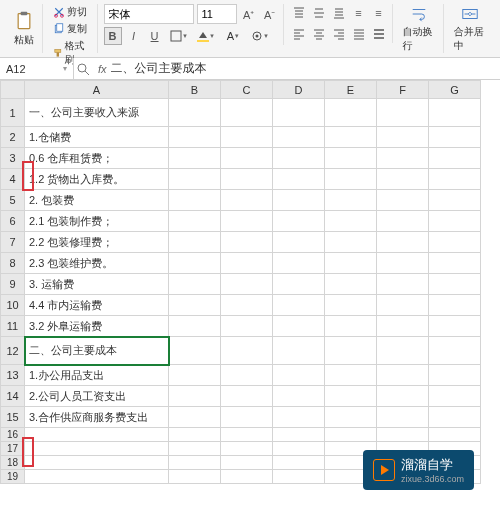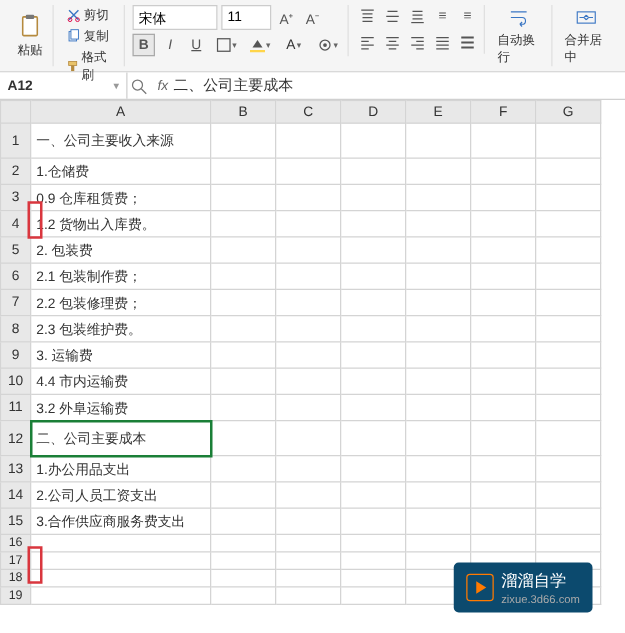--- a/index.html
+++ b/index.html
@@ -10,31 +10,31 @@
   .ribbon-group:last-child { border-right: none; }
   .big-btn { display: flex; flex-direction: column; align-items: center; justify-content: center; height: 100%; padding: 0 4px; cursor: pointer; }
   .big-btn-icon { width: 20px; height: 20px; display: flex; align-items: center; justify-content: center; }
   .big-btn-label { font-size: 10px; color: #333; margin-top: 2px; }
   .small-btns { display: flex; flex-direction: column; gap: 1px; padding: 0 2px; }
   .small-btn { display: flex; align-items: center; gap: 2px; font-size: 10px; color: #333; cursor: pointer; padding: 1px 2px; }
   .small-btn svg { width: 12px; height: 12px; }
   
   .font-group { display: flex; flex-direction: column; gap: 3px; padding: 0 4px; border-right: 1px solid #e0e0e0; }
   .font-row { display: flex; gap: 3px; align-items: center; }
-  .font-select { width: 68px; height: 20px; border: 1px solid #ccc; font-size: 11px; padding: 0 4px; background: #fff; }
+  .font-select { width: 90px; height: 20px; border: 1px solid #ccc; font-size: 11px; padding: 0 4px; background: #fff; }
   .size-select { width: 40px; height: 20px; border: 1px solid #ccc; font-size: 11px; padding: 0 4px; background: #fff; }
   .icon-btn { width: 18px; height: 18px; display: flex; align-items: center; justify-content: center; border: 1px solid transparent; cursor: pointer; color: #555; }
   .icon-btn.dd { width: 24px; }
   .icon-btn.dd::after { content: "▾"; font-size: 7px; margin-left: 1px; color: #666; }
   
   .align-group { display: flex; flex-direction: column; gap: 3px; padding: 0 4px; border-right: 1px solid #e0e0e0; }
   .align-row { display: flex; gap: 2px; }
   
   .namebox-bar { display: flex; align-items: center; height: 22px; border-bottom: 1px solid #d0d0d0; background: #fff; }
-  .namebox { width: 102px; border-right: 1px solid #d0d0d0; padding: 0 6px; font-size: 11px; color: #333; display: flex; align-items: center; justify-content: space-between; height: 100%; font-weight: bold; }
+  .namebox { width: 74px; border-right: 1px solid #d0d0d0; padding: 0 6px; font-size: 11px; color: #333; display: flex; align-items: center; justify-content: space-between; height: 100%; }
   .namebox::after { content: "▾"; font-size: 8px; color: #999; }
   .fx-area { display: flex; align-items: center; gap: 4px; padding: 0 6px; flex: 1; }
   .fx-label { font-style: italic; color: #666; font-size: 11px; }
   .formula-input { border: none; outline: none; font-size: 12px; flex: 1; color: #333; }
   .zoom-btn { width: 18px; height: 18px; display:flex; align-items:center; justify-content:center; color:#666; cursor:pointer; }
   
   .grid-wrap { position: relative; overflow: auto; height: calc(506px - 58px - 22px); }
   .sheet { border-collapse: collapse; table-layout: fixed; }
   .sheet th, .sheet td { border: 1px solid #d4d4d4; font-size: 11px; color: #333; font-weight: normal; }
   .sheet thead th { background: #e8e8e8; text-align: center; height: 18px; }
@@ -256,21 +256,21 @@
           <td>1.仓储费</td>
           <td></td>
           <td></td>
           <td></td>
           <td></td>
           <td></td>
           <td></td>
         </tr>
         <tr>
           <th>3</th>
-          <td>0.9 仓库租赁费；</td>
+          <td>0.6 仓库租赁费；</td>
           <td></td>
           <td></td>
           <td></td>
           <td></td>
           <td></td>
           <td></td>
         </tr>
         <tr>
           <th>4</th>
           <td>1.2 货物出入库费。</td>

